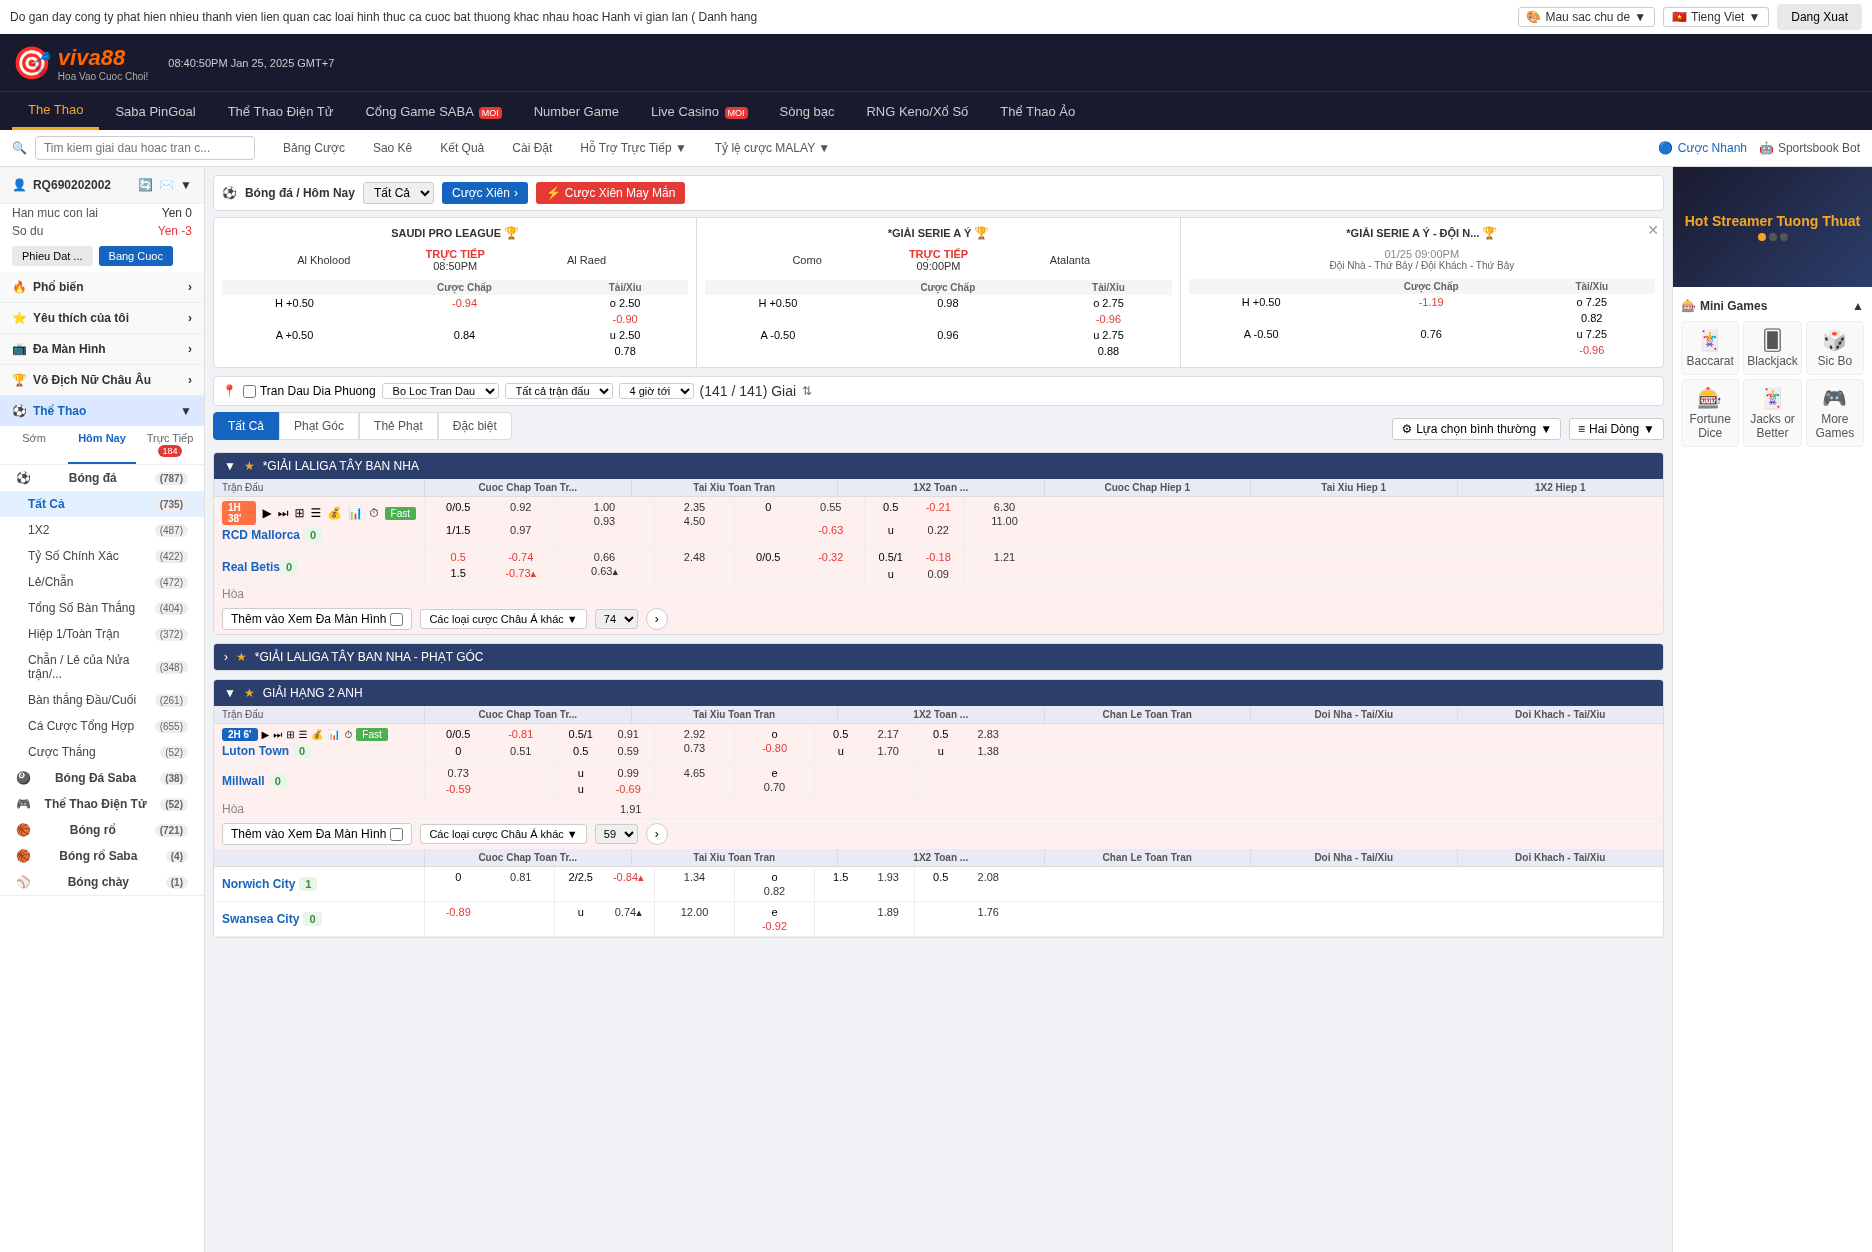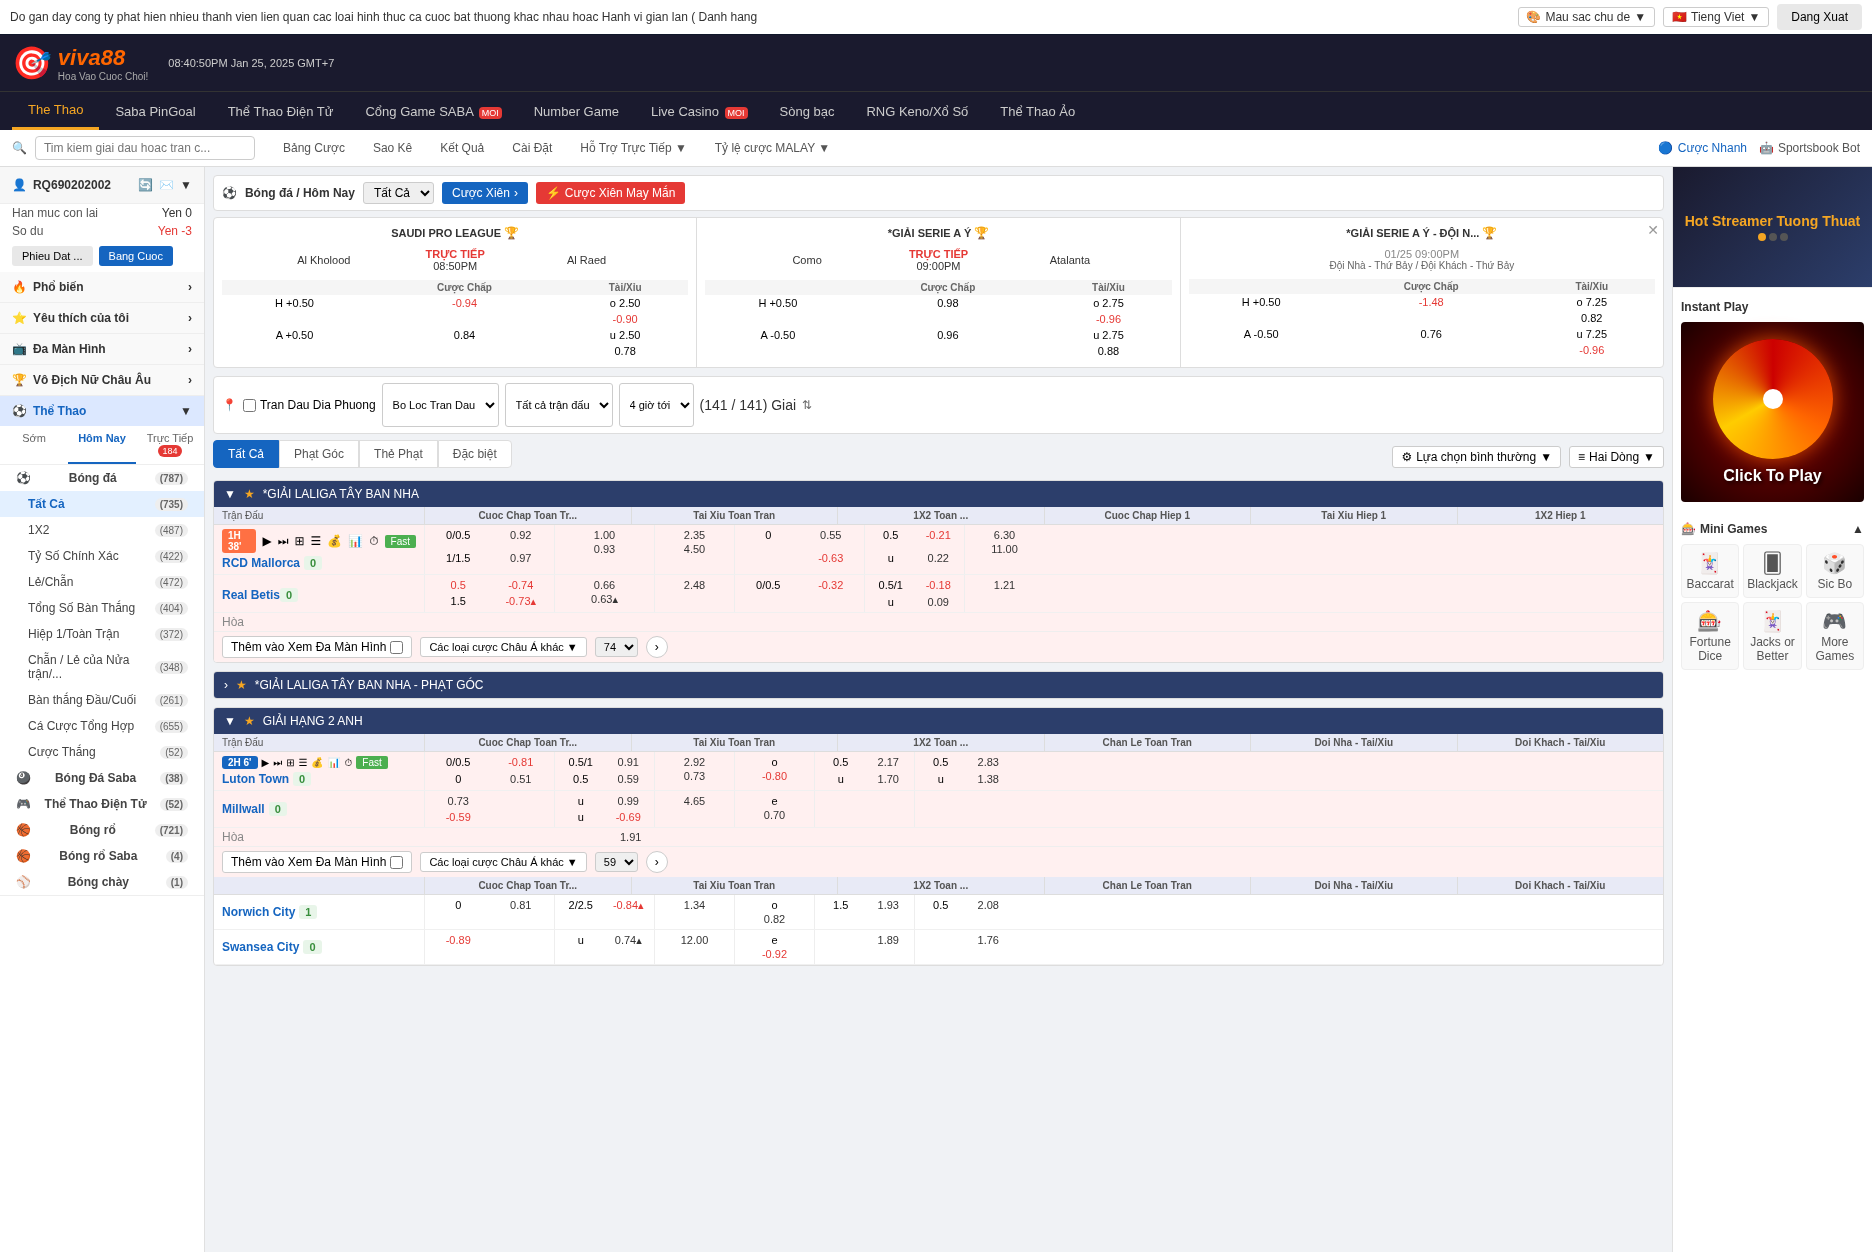--- a/index.html
+++ b/index.html
@@ -62,21 +62,21 @@
     .live-card-teams { display: flex; justify-content: space-between; align-items: center; padding: 4px 0; }
     .live-card-team { font-size: 11px; color: #333; text-align: center; flex: 1; }
     .odds-table { width: 100%; border-collapse: collapse; margin-top: 4px; }
     .odds-table th { background: #f5f5f5; font-size: 10px; color: #666; text-align: center; padding: 2px 4px; }
     .odds-table td { text-align: center; padding: 2px 4px; font-size: 11px; }
     .odds-red { color: #e53935; }
     .close-btn { position: absolute; top: 4px; right: 4px; cursor: pointer; color: #999; font-size: 14px; }
 
     
     .filter-bar { display: flex; align-items: center; gap: 6px; background: #fff; padding: 6px 8px; border: 1px solid #ddd; border-radius: 4px; margin-bottom: 6px; }
-    .filter-select { border: 1px solid #ccc; border-radius: 3px; padding: 14px 6px; font-size: 11px; background: #fff; cursor: pointer; }
+    .filter-select { border: 1px solid #ccc; border-radius: 3px; padding: 0 6px; font-size: 11px; background: #fff; cursor: pointer; }
 
     
     .tab-bar { display: flex; gap: 0; margin-bottom: 6px; }
     .tab-btn { padding: 6px 14px; border: 1px solid #ddd; background: #fff; cursor: pointer; font-size: 12px; color: #555; }
     .tab-btn.active { background: #1565c0; color: #fff; border-color: #1565c0; }
     .tab-btn:first-child { border-radius: 4px 0 0 4px; }
     .tab-btn:last-child { border-radius: 0 4px 4px 0; }
 
     
     .bet-section { background: #fff; border: 1px solid #ddd; border-radius: 4px; margin-bottom: 8px; overflow: hidden; }
@@ -444,21 +444,21 @@
         </div>
         <table class="odds-table">
           <tbody>
               <tr>
                 <th></th>
                 <th>Cược Chấp</th>
                 <th>Tài/Xỉu</th>
               </tr>
           <tr>
             <td>H +0.50</td>
-            <td class="odds-red">-1.48</td>
+            <td class="odds-red">-1.19</td>
             <td>o 7.25</td>
           </tr>
           <tr>
             <td></td>
             <td></td>
             <td>0.82</td>
           </tr>
           <tr>
             <td>A -0.50</td>
             <td>0.76</td>
@@ -873,31 +873,20 @@
       <div>
         <div style="font-size:14px; font-weight:bold; color:#f5a623;">Hot Streamer Tuong Thuat</div>
         <div style="display:flex; gap:3px; margin-top:4px; justify-content:center;">
           <div style="width:8px; height:8px; background:#f5a623; border-radius:50%;"></div>
           <div style="width:8px; height:8px; background:#555; border-radius:50%;"></div>
           <div style="width:8px; height:8px; background:#555; border-radius:50%;"></div>
         </div>
       </div>
     </div>
 
-    <div class="instant-play-section">
-      <div class="instant-play-title">Instant Play</div>
-      <div class="instant-play-banner">
-        <div>
-          <div style="width:120px; height:120px; background: conic-gradient(from 0deg, #cc0000, #ff6600, #ffcc00, #cc0000); border-radius:50%; margin: 0 auto; display:flex; align-items:center; justify-content:center; box-shadow: 0 0 20px rgba(255,100,0,0.7);">
-            <div style="width:20px; height:20px; background:#fff; border-radius:50%;"></div>
-          </div>
-          <div class="click-to-play" style="margin-top:8px;">Click To Play</div>
-        </div>
-      </div>
-    </div>
 
     <div class="mini-games-section">
       <div class="mini-games-title">
         <span>🎰</span>
         <span>Mini Games</span>
         <span style="margin-left:auto; cursor:pointer;">▲</span>
       </div>
       <div class="mini-game-grid">
         <div class="mini-game-item">
           <span class="mini-game-icon">🃏</span>

